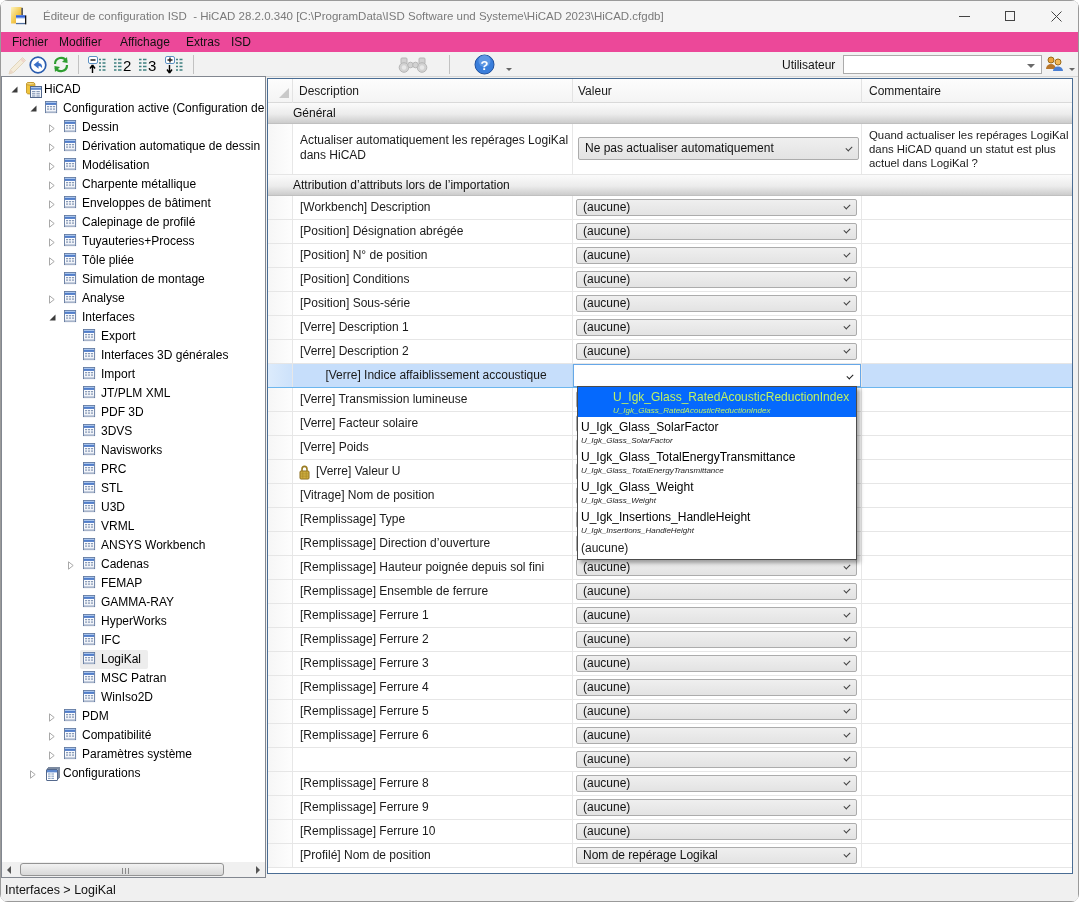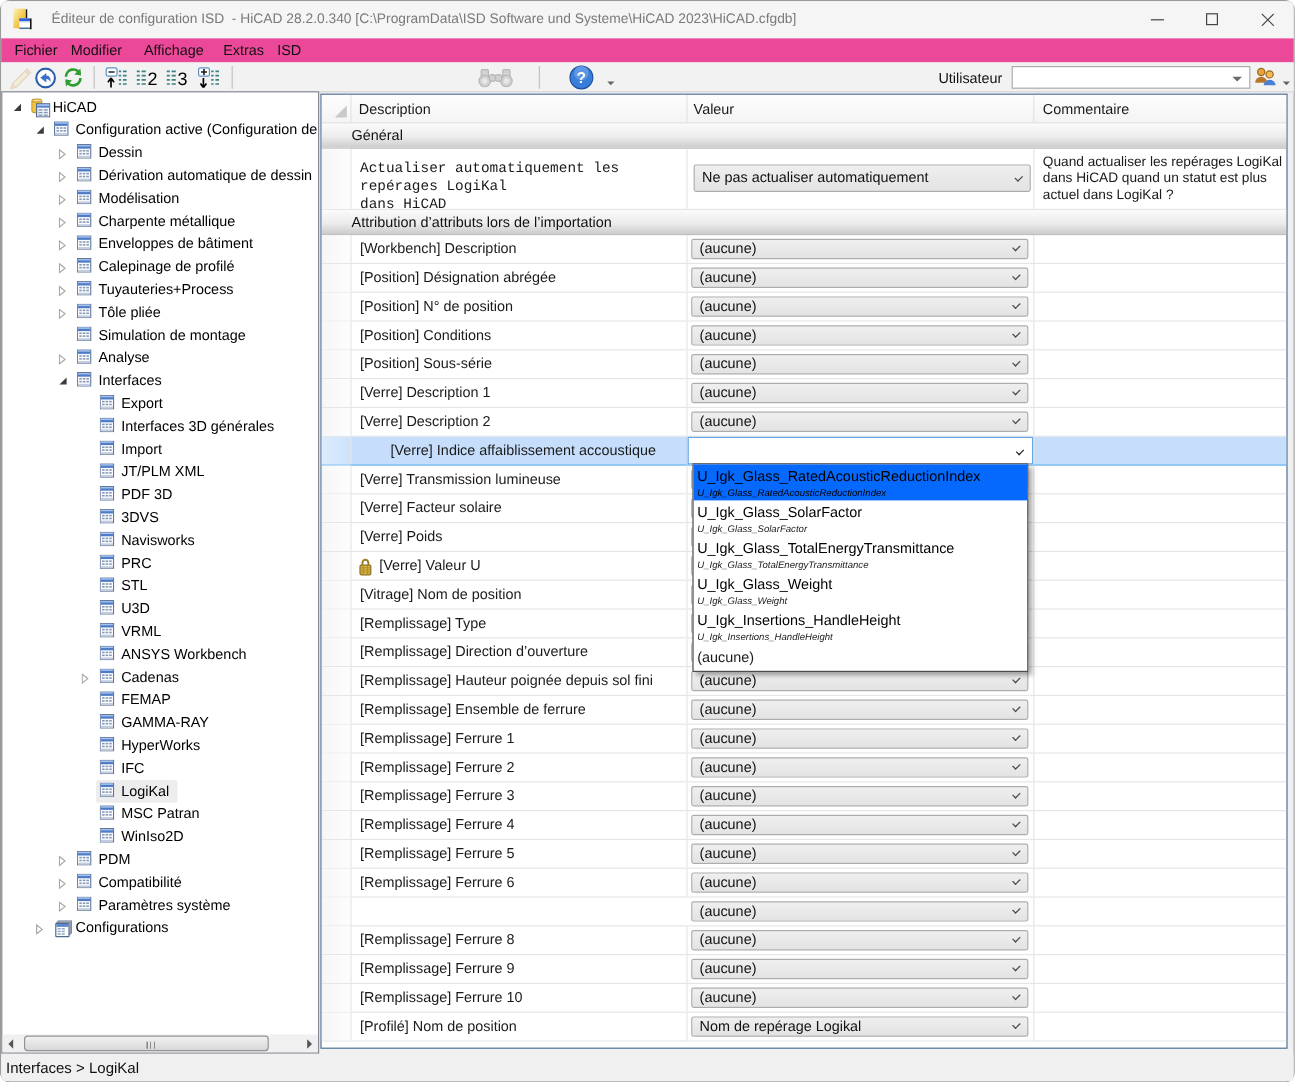--- a/index.html
+++ b/index.html
@@ -45,35 +45,35 @@
 .row .desc { position:absolute; left:25px; top:0; width:280px; height:23px; line-height:23px; padding-left:7px; border-right:1px solid #e7e7e7; white-space:nowrap; overflow:hidden; }
 .row .val { position:absolute; left:305px; top:0; width:289px; height:23px; border-right:1px solid #e7e7e7; }
 .row .com { position:absolute; left:594px; top:0; width:212px; height:23px; padding-left:7px; }
 .combo { position:absolute; left:3px; top:3px; width:281px; height:17px; background:linear-gradient(#efefef,#e3e3e3); border:1px solid #acacac; border-radius:2px; line-height:15px; padding-left:6px; color:#111; }
 .combo .chev { position:absolute; right:6px; top:4px; width:6px; height:4px; border-left:1px solid #444; border-bottom:1px solid #444; transform:rotate(-45deg); transform-origin:center; }
 .rowsel { background:#c6defb; border-bottom-color:#6cb6ee; }
 .rowsel .ind { background:linear-gradient(90deg,#dcebfc,#cde2fb); }
 .rowsel .desc { border-right-color:#bcd9ee;text-align:center; }
 #bigrow { position:relative; height:51px; border-bottom:1px solid #e6e6e6; }
 #bigrow .ind { position:absolute; left:0; top:0; width:25px; height:50px; background:linear-gradient(90deg,#f6f6f6,#fdfdfd); border-right:1px solid #e7e7e7; }
-#bigrow .desc { position:absolute; left:25px; top:0; width:280px; height:50px; padding:9px 0 0 7px; border-right:1px solid #e7e7e7; line-height:15px;font-family:Liberation Mono, monospace; }
+#bigrow .desc { position:absolute; left:25px; top:0; width:280px; height:50px; padding:9px 0 0 7px; border-right:1px solid #e7e7e7; line-height:15px; }
 #bigrow .val { position:absolute; left:305px; top:0; width:289px; height:50px; border-right:1px solid #e7e7e7; }
 #bigrow .com { position:absolute; left:594px; top:0; width:212px; height:50px; padding:4px 0 0 7px; line-height:14px; font-size:11.4px; white-space:nowrap; overflow:hidden; }
 #bigrow .combo { top:13px; left:5px; width:281px; height:23px; line-height:21px; }
 #bigrow .combo .chev { top:8px; }
 
 .combofocus { position:absolute; left:0px; top:0; width:288px; height:23px; background:#fff; border:1px solid #66a7e8; }
 .combofocus .chev { position:absolute; right:7px; top:9px; width:6px; height:4px; border-left:1px solid #222; border-bottom:1px solid #222; transform:rotate(-45deg); }
 
 #popup { position:absolute; left:577px; top:386px; width:280px; height:174px; background:#fff; border:1px solid #4c4c4c; box-shadow:3px 3px 4px rgba(0,0,0,0.35); z-index:50; }
 #popup .it { position:relative; height:30px; padding-left:3px; }
 #popup .it .m { position:absolute; left:3px; top:3px; font-size:12px; color:#000; white-space:nowrap; }
 #popup .it .s { position:absolute; left:3px; top:19px; font-size:8px; font-style:italic; color:#222; white-space:nowrap; }
 #popup .sel { background:#0569fd; }
-#popup .sel .m, #popup .sel .s { color:#000000; }
+#popup .sel .m, #popup .sel .s { color:#bef264;margin-left:32px; }
 #popup .one { height:22px; line-height:22px; padding-left:3px; }
 
 #status { position:absolute; left:1px; top:879px; width:1077px; height:22px; background:#f0f0f0; }
 #status span { position:absolute; left:4px; top:4px; color:#111; font-size:12.5px; }
 .lockico { position:absolute; left:5px; top:5px; }
 </style>
 </head>
 <body>
 <svg width="0" height="0" style="position:absolute">
 <defs>

